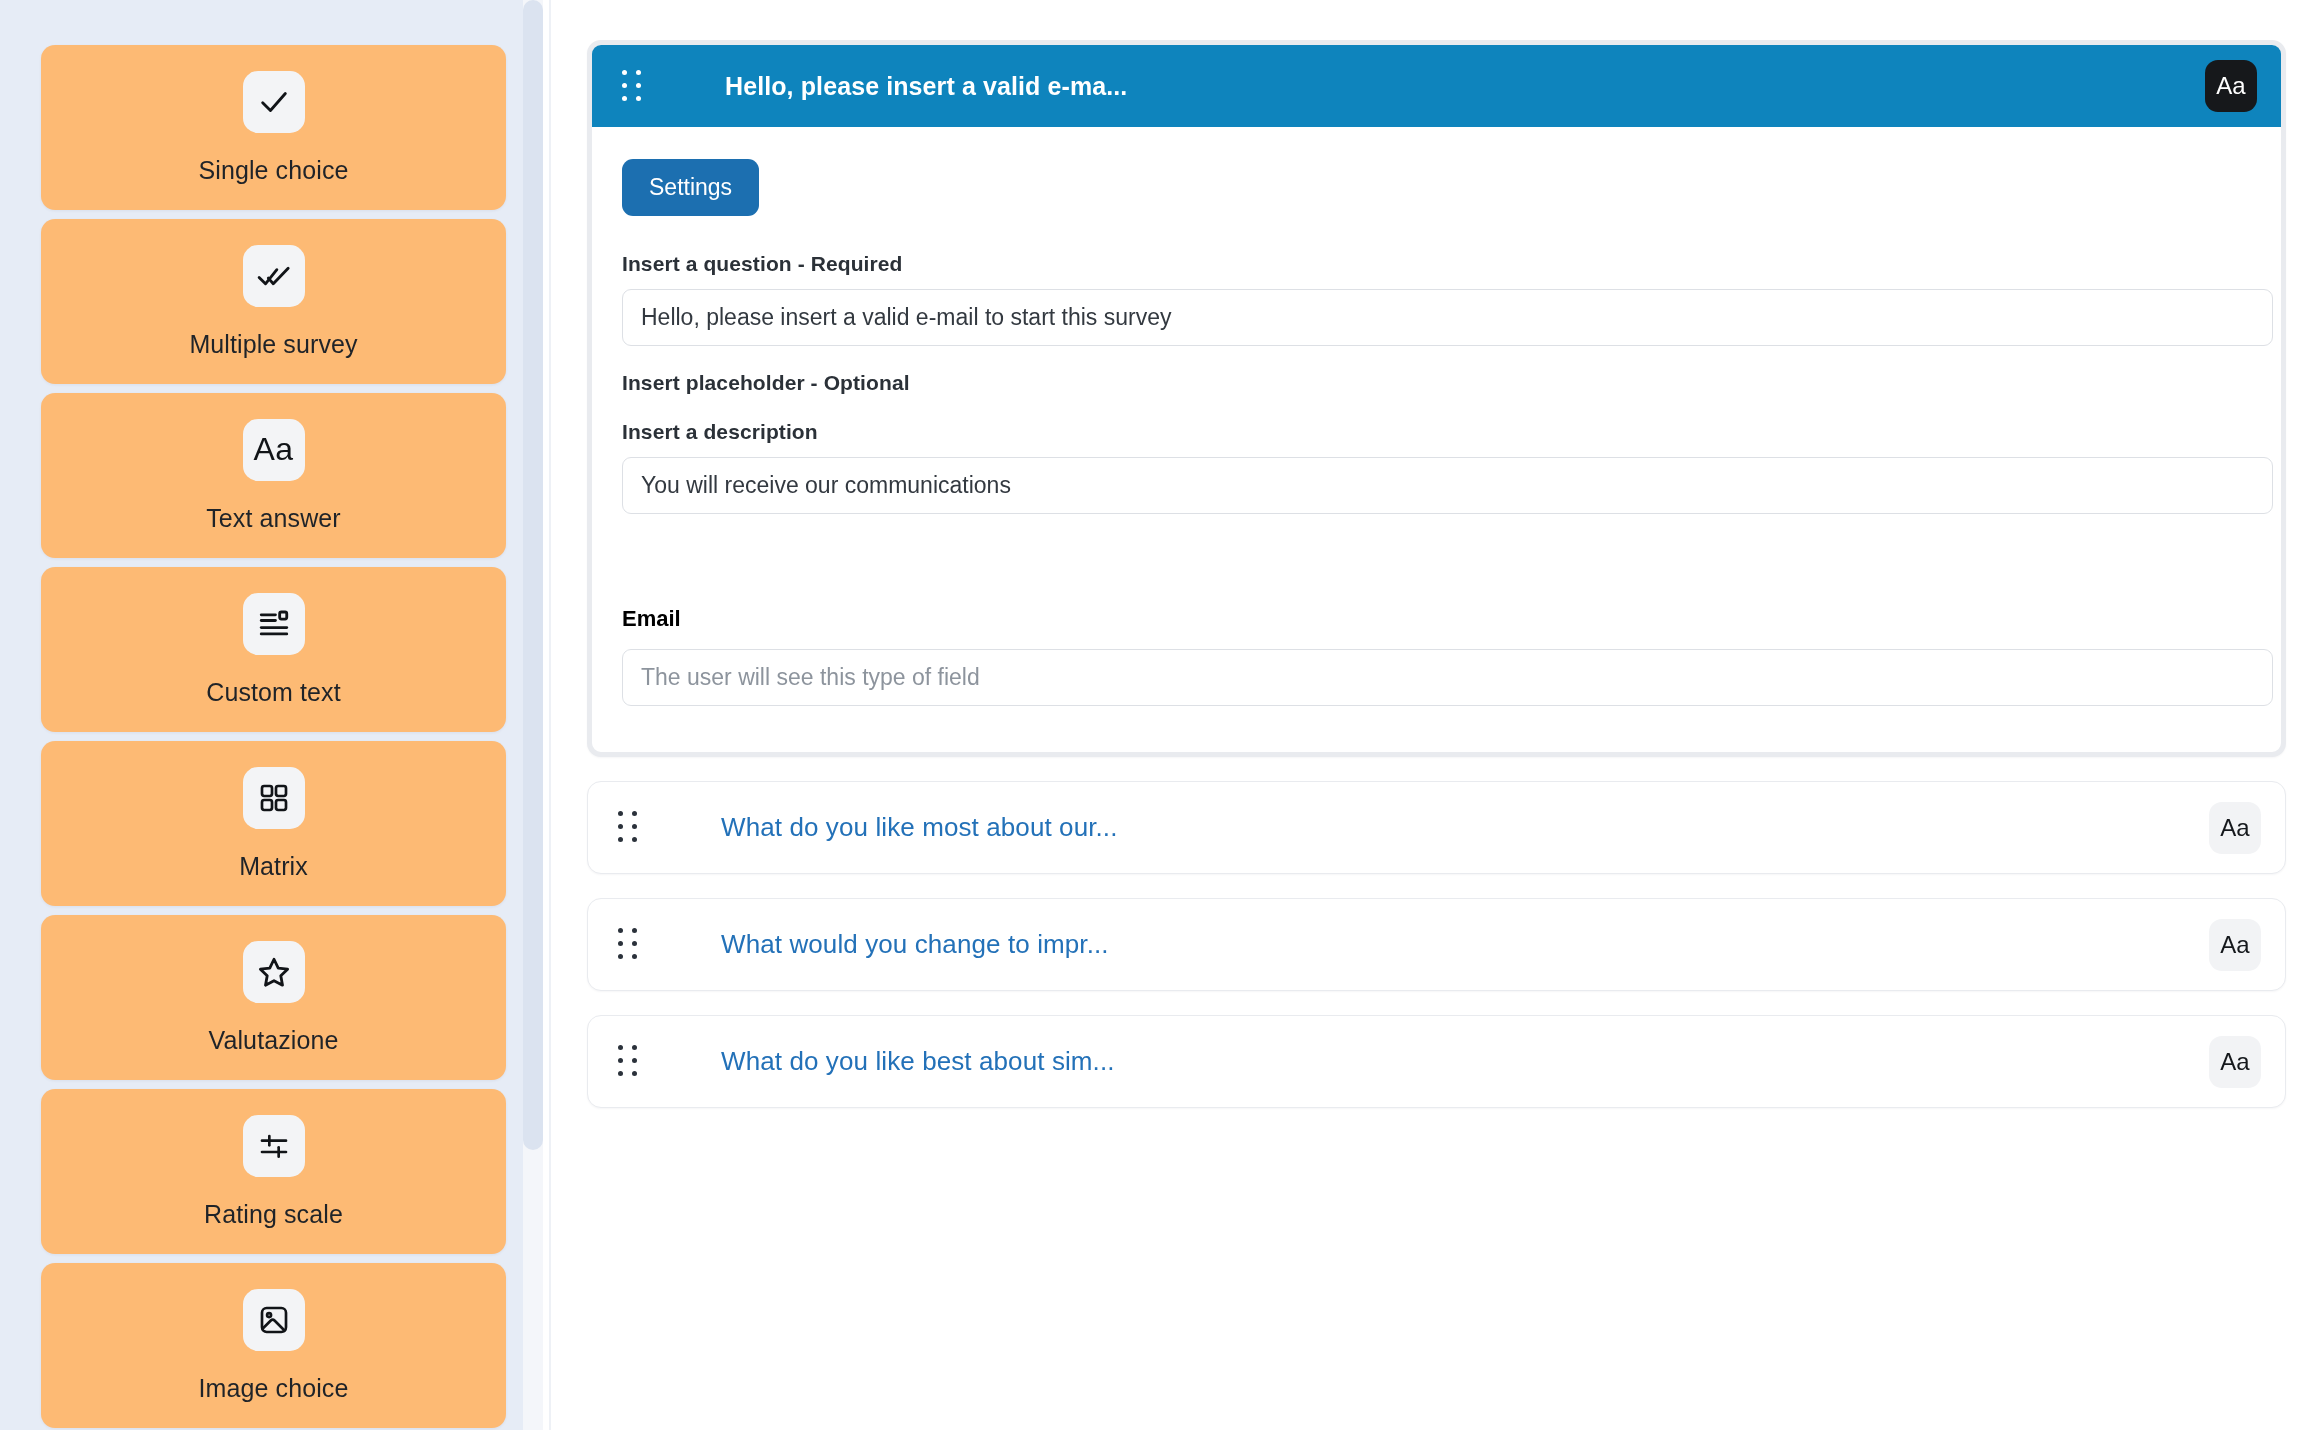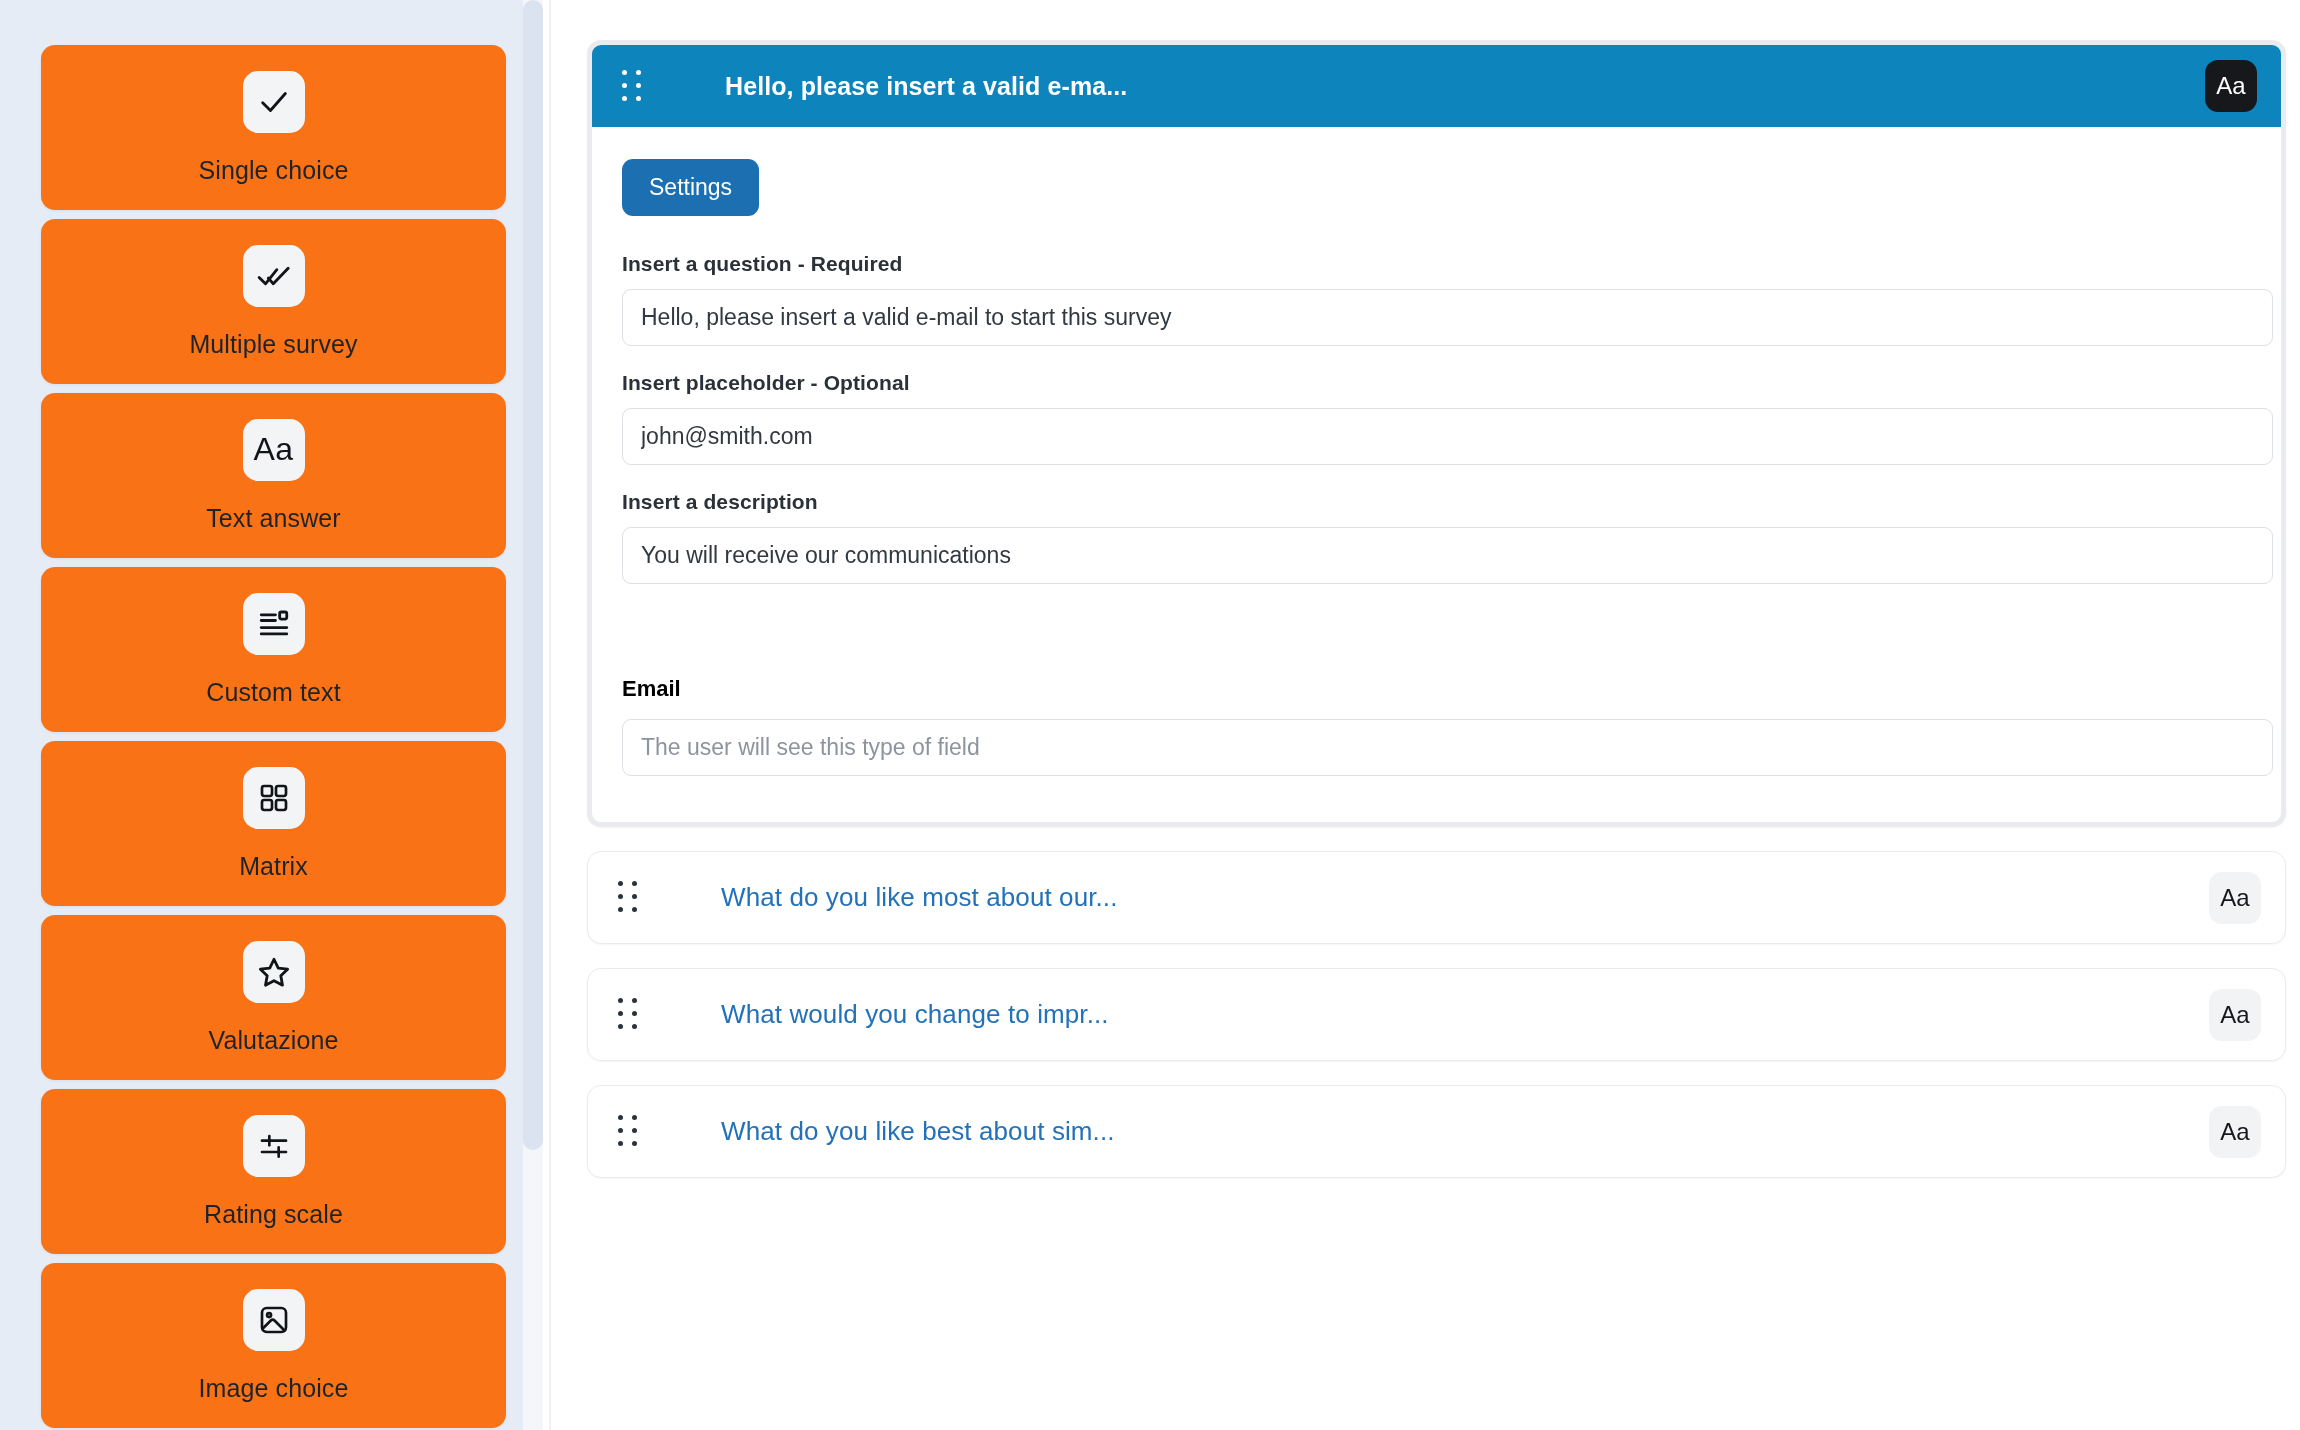--- a/index.html
+++ b/index.html
@@ -27,21 +27,21 @@
   .sidebar {
     position: absolute;
     left: 0; top: 0;
     width: 531px;
     height: 1430px;
     background: #e6ecf6;
     padding: 45px 25px 40px 41px;
     overflow: hidden;
   }
   .tool-card {
-    background: #f97316;
+    background: #fdba74;
     border-radius: 14px;
     height: 165px;
     margin-bottom: 9px;
     display: flex;
     flex-direction: column;
     align-items: center;
     justify-content: center;
     box-shadow: 0 1px 3px rgba(20,40,80,.06);
   }
   .tool-icon {
@@ -342,21 +342,20 @@
 
         <button class="settings-btn">Settings</button>
 
         <div class="field">
           <label class="field-label">Insert a question - Required</label>
           <input class="field-input" type="text" value="Hello, please insert a valid e-mail to start this survey" style="">
         </div>
 
         <div class="field">
           <label class="field-label">Insert placeholder - Optional</label>
-          <input class="field-input" type="text" value="john@smith.com" style="">
         </div>
 
         <div class="field">
           <label class="field-label">Insert a description</label>
           <input class="field-input" type="text" value="You will receive our communications" style="">
         </div>
 
         <div class="preview-block">
           <label class="preview-label">Email</label>
           <input class="field-input" type="text" placeholder="The user will see this type of field" style="">

